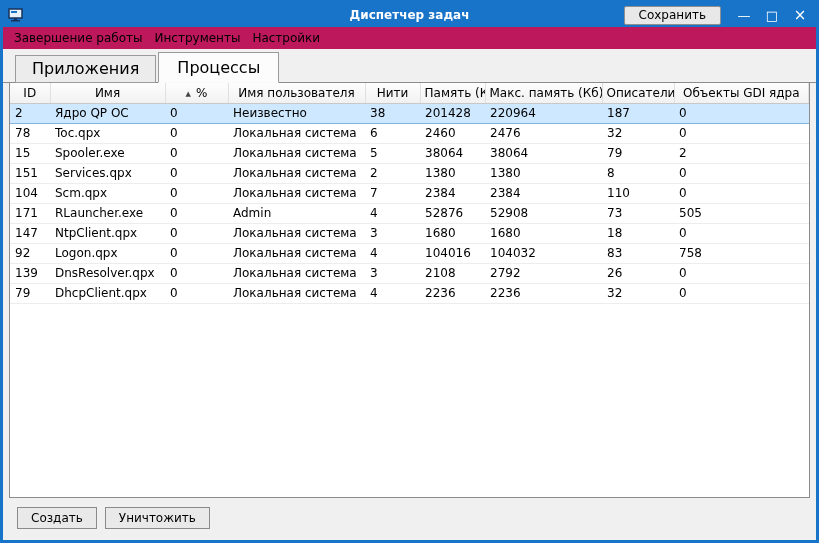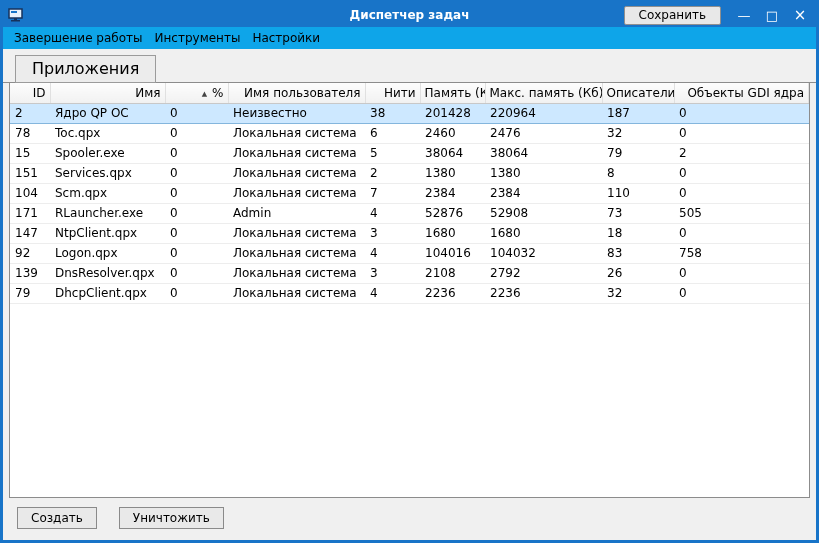--- a/index.html
+++ b/index.html
@@ -27,21 +27,21 @@
     background:#e8e8e8; border:1px solid #8f8f8f; border-radius:2px;
     padding:1px 14px; margin-right:9px; height:19px; cursor:default;
   }
   .winctl {
     width:28px; height:100%; display:inline-flex; align-items:center; justify-content:center;
     color:#fff; font-size:13px; cursor:default; user-select:none;
   }
   .winctl.close { margin-right:2px; font-size:15px; }
   
   .menubar {
-    height:22px; background:#0ea5e9; display:flex; align-items:center;
+    height:22px; background:#be185d; display:flex; align-items:center;
     font-size:12px; color:#000; padding-left:5px;
   }
   .menu-item { padding:2px 6px; cursor:default; }
   
   .tabs-row {
     height:34px; display:flex; align-items:flex-end; padding-left:12px;
     position:relative; z-index:2; margin-bottom:-1px;
   }
   .tab {
     font-size:16px; color:#000; background:#ececec;
@@ -56,39 +56,39 @@
   .tab-pane {
     height:457px; border-top:1px solid #8c8c8c; background:#f0f0f0;
     position:relative; z-index:1;
   }
   .table-wrap {
     margin:0 6px; height:415px; background:#fff;
     border:1px solid #8c8c8c; border-top:none; overflow:hidden;
   }
   table { width:100%; border-collapse:collapse; table-layout:fixed; font-size:12px; }
   th {
-    text-align:right; font-weight:normal; height:20px; padding:1px 4px;
+    text-align:center; font-weight:normal; height:20px; padding:1px 4px;
     background:linear-gradient(#fdfdfd,#f1f1f1);
     border-bottom:1px solid #c8c8c8; border-right:1px solid #e0e0e0;
     white-space:nowrap; overflow:hidden; cursor:default;
   }
   td {
     height:20px; padding:1px 5px; border-bottom:1px solid #ededed;
     white-space:nowrap; overflow:hidden; color:#000; cursor:default;
   }
   tr.selected td {
     background:var(--selected-row-bg,#cde8ff);
     border-top:1px solid var(--selected-row-border,#84b6dd);
     border-bottom:1px solid var(--selected-row-border,#84b6dd);
   }
   .sort-arrow { font-size:7px; color:#444; margin-right:5px; vertical-align:1px; }
   .c0{width:40px}.c1{width:115px}.c2{width:63px}.c3{width:137px}
   .c4{width:55px}.c5{width:65px}.c6{width:117px}.c7{width:72px}.c8{width:auto}
   
-  .footer { display:flex; gap:22px; padding:9px 0 0 14px; }
+  .footer { display:flex; gap:8px; padding:9px 0 0 14px; }
   .footer button {
     font-family:inherit; font-size:12px; color:#000;
     background:#e9e9e9; border:1px solid #8a8a8a;
     padding:3px 13px; cursor:default;
   }
 </style>
 </head>
 <body>
 
 <div class="window">
@@ -112,20 +112,21 @@
   </div>
 
   <div class="menubar">
     <span class="menu-item">Завершение работы</span>
     <span class="menu-item">Инструменты</span>
     <span class="menu-item">Настройки</span>
   </div>
 
   <div class="tabs-row">
     <div class="tab">Приложения</div>
+    <div class="tab active">Процессы</div>
   </div>
 
   <div class="tab-pane">
     <div class="table-wrap">
       <table>
         <thead>
           <tr>
               <th class="c0">ID</th>
               <th class="c1">Имя</th>
               <th class="c2"><span class="sort-arrow">▲</span>%</th>

